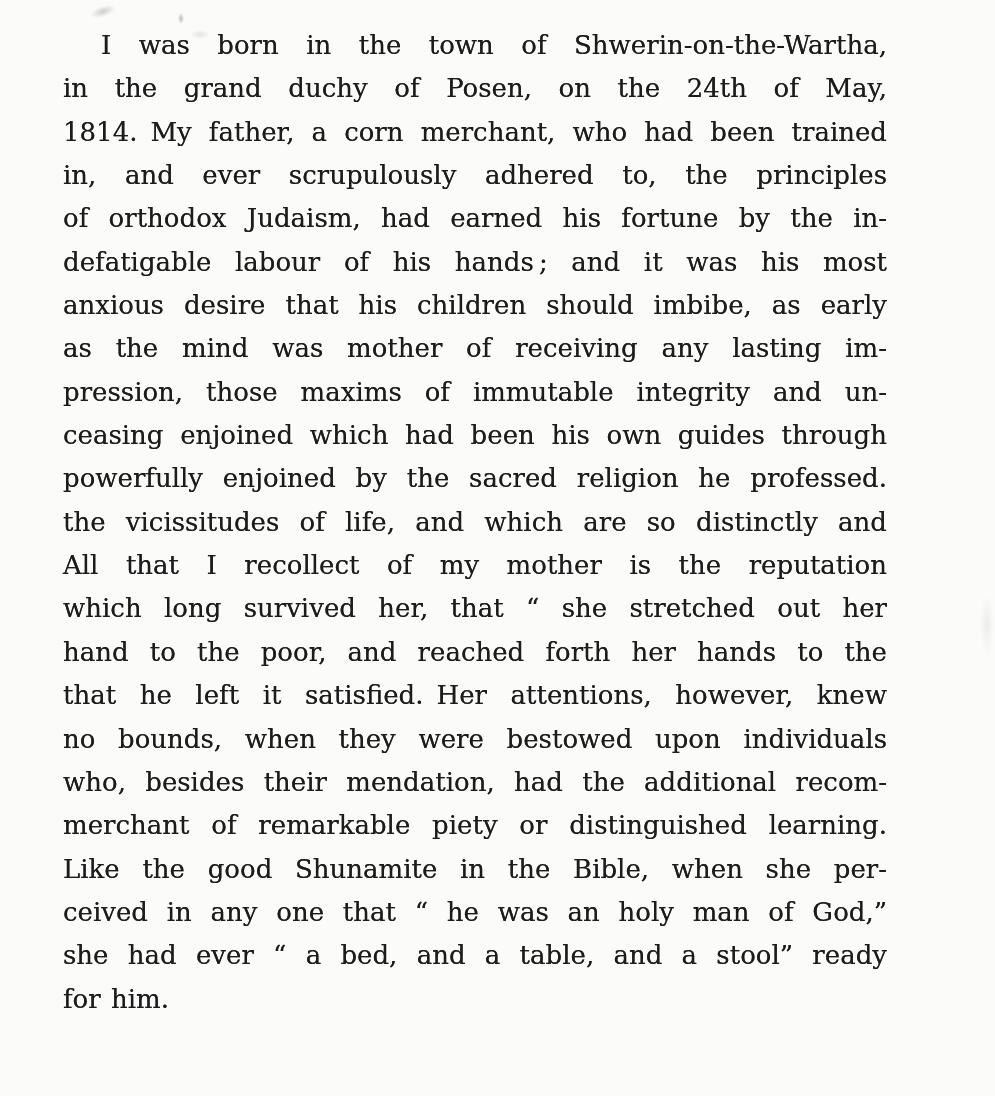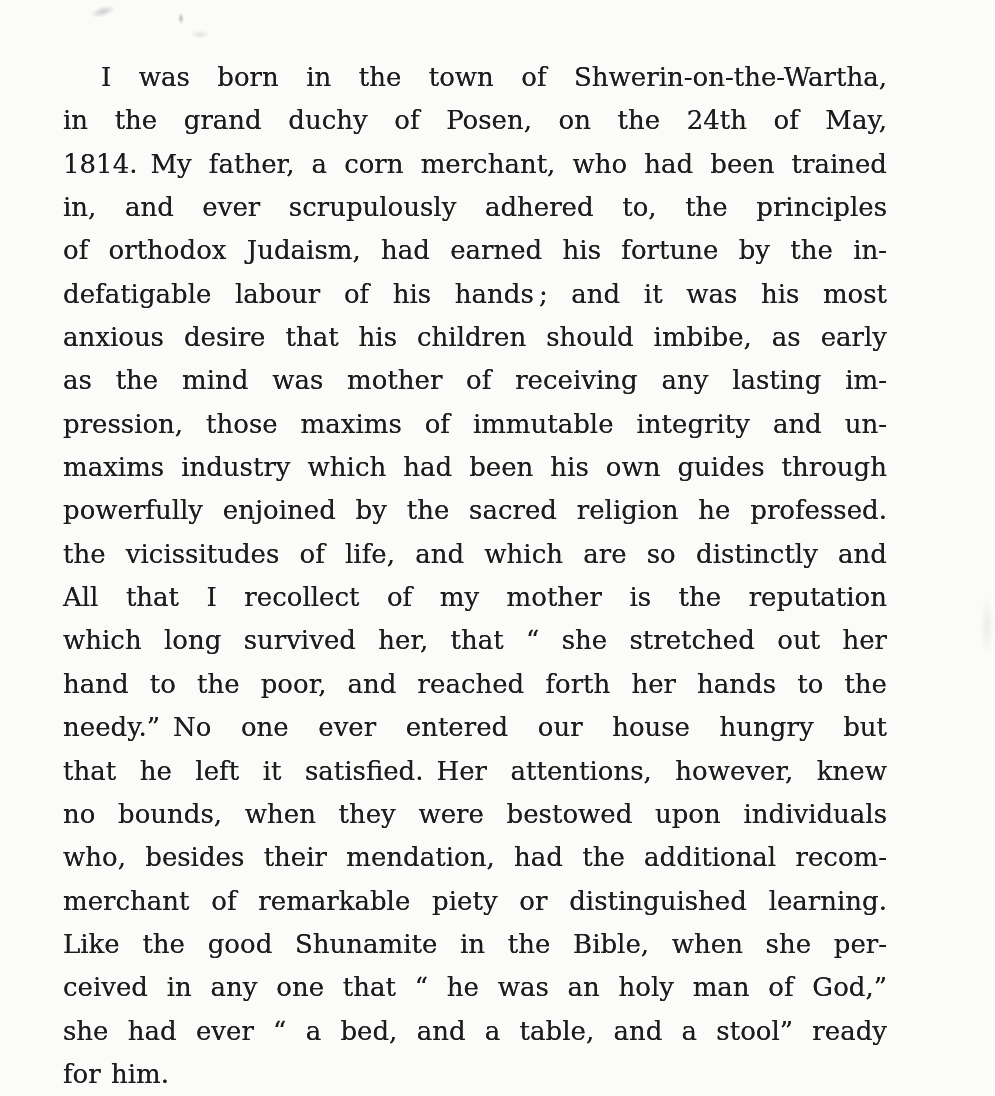--- a/index.html
+++ b/index.html
@@ -19,21 +19,20 @@
     background:var(--paper);
   }
   .text-block{
     position:absolute;
     left:63px;top:24px;
     width:824px;
     color:var(--ink);
     font-size:26px;
     text-shadow:0 0 0.6px rgba(10,10,10,0.75);
     word-spacing:2px;
-    margin-top:32px;
   }
   .line{
     height:43.35px;
     line-height:43.35px;
     text-align:justify;
     text-align-last:justify;
     overflow:visible;
   }
   .line.indent{
     padding-left:38px;
@@ -78,27 +77,26 @@
   <div class="text-block">
     <div class="line indent">I was born in the town of Shwerin-on-the-Wartha,</div>
     <div class="line">in the grand duchy of Posen, on the 24th of May,</div>
     <div class="line">1814. My father, a corn merchant, who had been trained</div>
     <div class="line">in, and ever scrupulously adhered to, the principles</div>
     <div class="line">of orthodox Judaism, had earned his fortune by the in-</div>
     <div class="line">defatigable labour of his hands ; and it was his most</div>
     <div class="line">anxious desire that his children should imbibe, as early</div>
     <div class="line">as the mind was mother of receiving any lasting im-</div>
     <div class="line">pression, those maxims of immutable integrity and un-</div>
-    <div class="line">maxims industry which had been his own guides through</div>
+    <div class="line">ceasing enjoined which had been his own guides through</div>
     <div class="line">powerfully enjoined by the sacred religion he professed.</div>
     <div class="line">the vicissitudes of life, and which are so distinctly and</div>
     <div class="line">All that I recollect of my mother is the reputation</div>
     <div class="line">which long survived her, that “ she stretched out her</div>
     <div class="line">hand to the poor, and reached forth her hands to the</div>
-    <div class="line">needy.” No one ever entered our house hungry but</div>
     <div class="line">that he left it satisfied. Her attentions, however, knew</div>
     <div class="line">no bounds, when they were bestowed upon individuals</div>
     <div class="line">who, besides their mendation, had the additional recom-</div>
     <div class="line">merchant of remarkable piety or distinguished learning.</div>
     <div class="line">Like the good Shunamite in the Bible, when she per-</div>
     <div class="line">ceived in any one that “ he was an holy man of God,”</div>
     <div class="line">she had ever “ a bed, and a table, and a stool” ready</div>
     <div class="line last">for him.</div>
   </div>
 </div>

